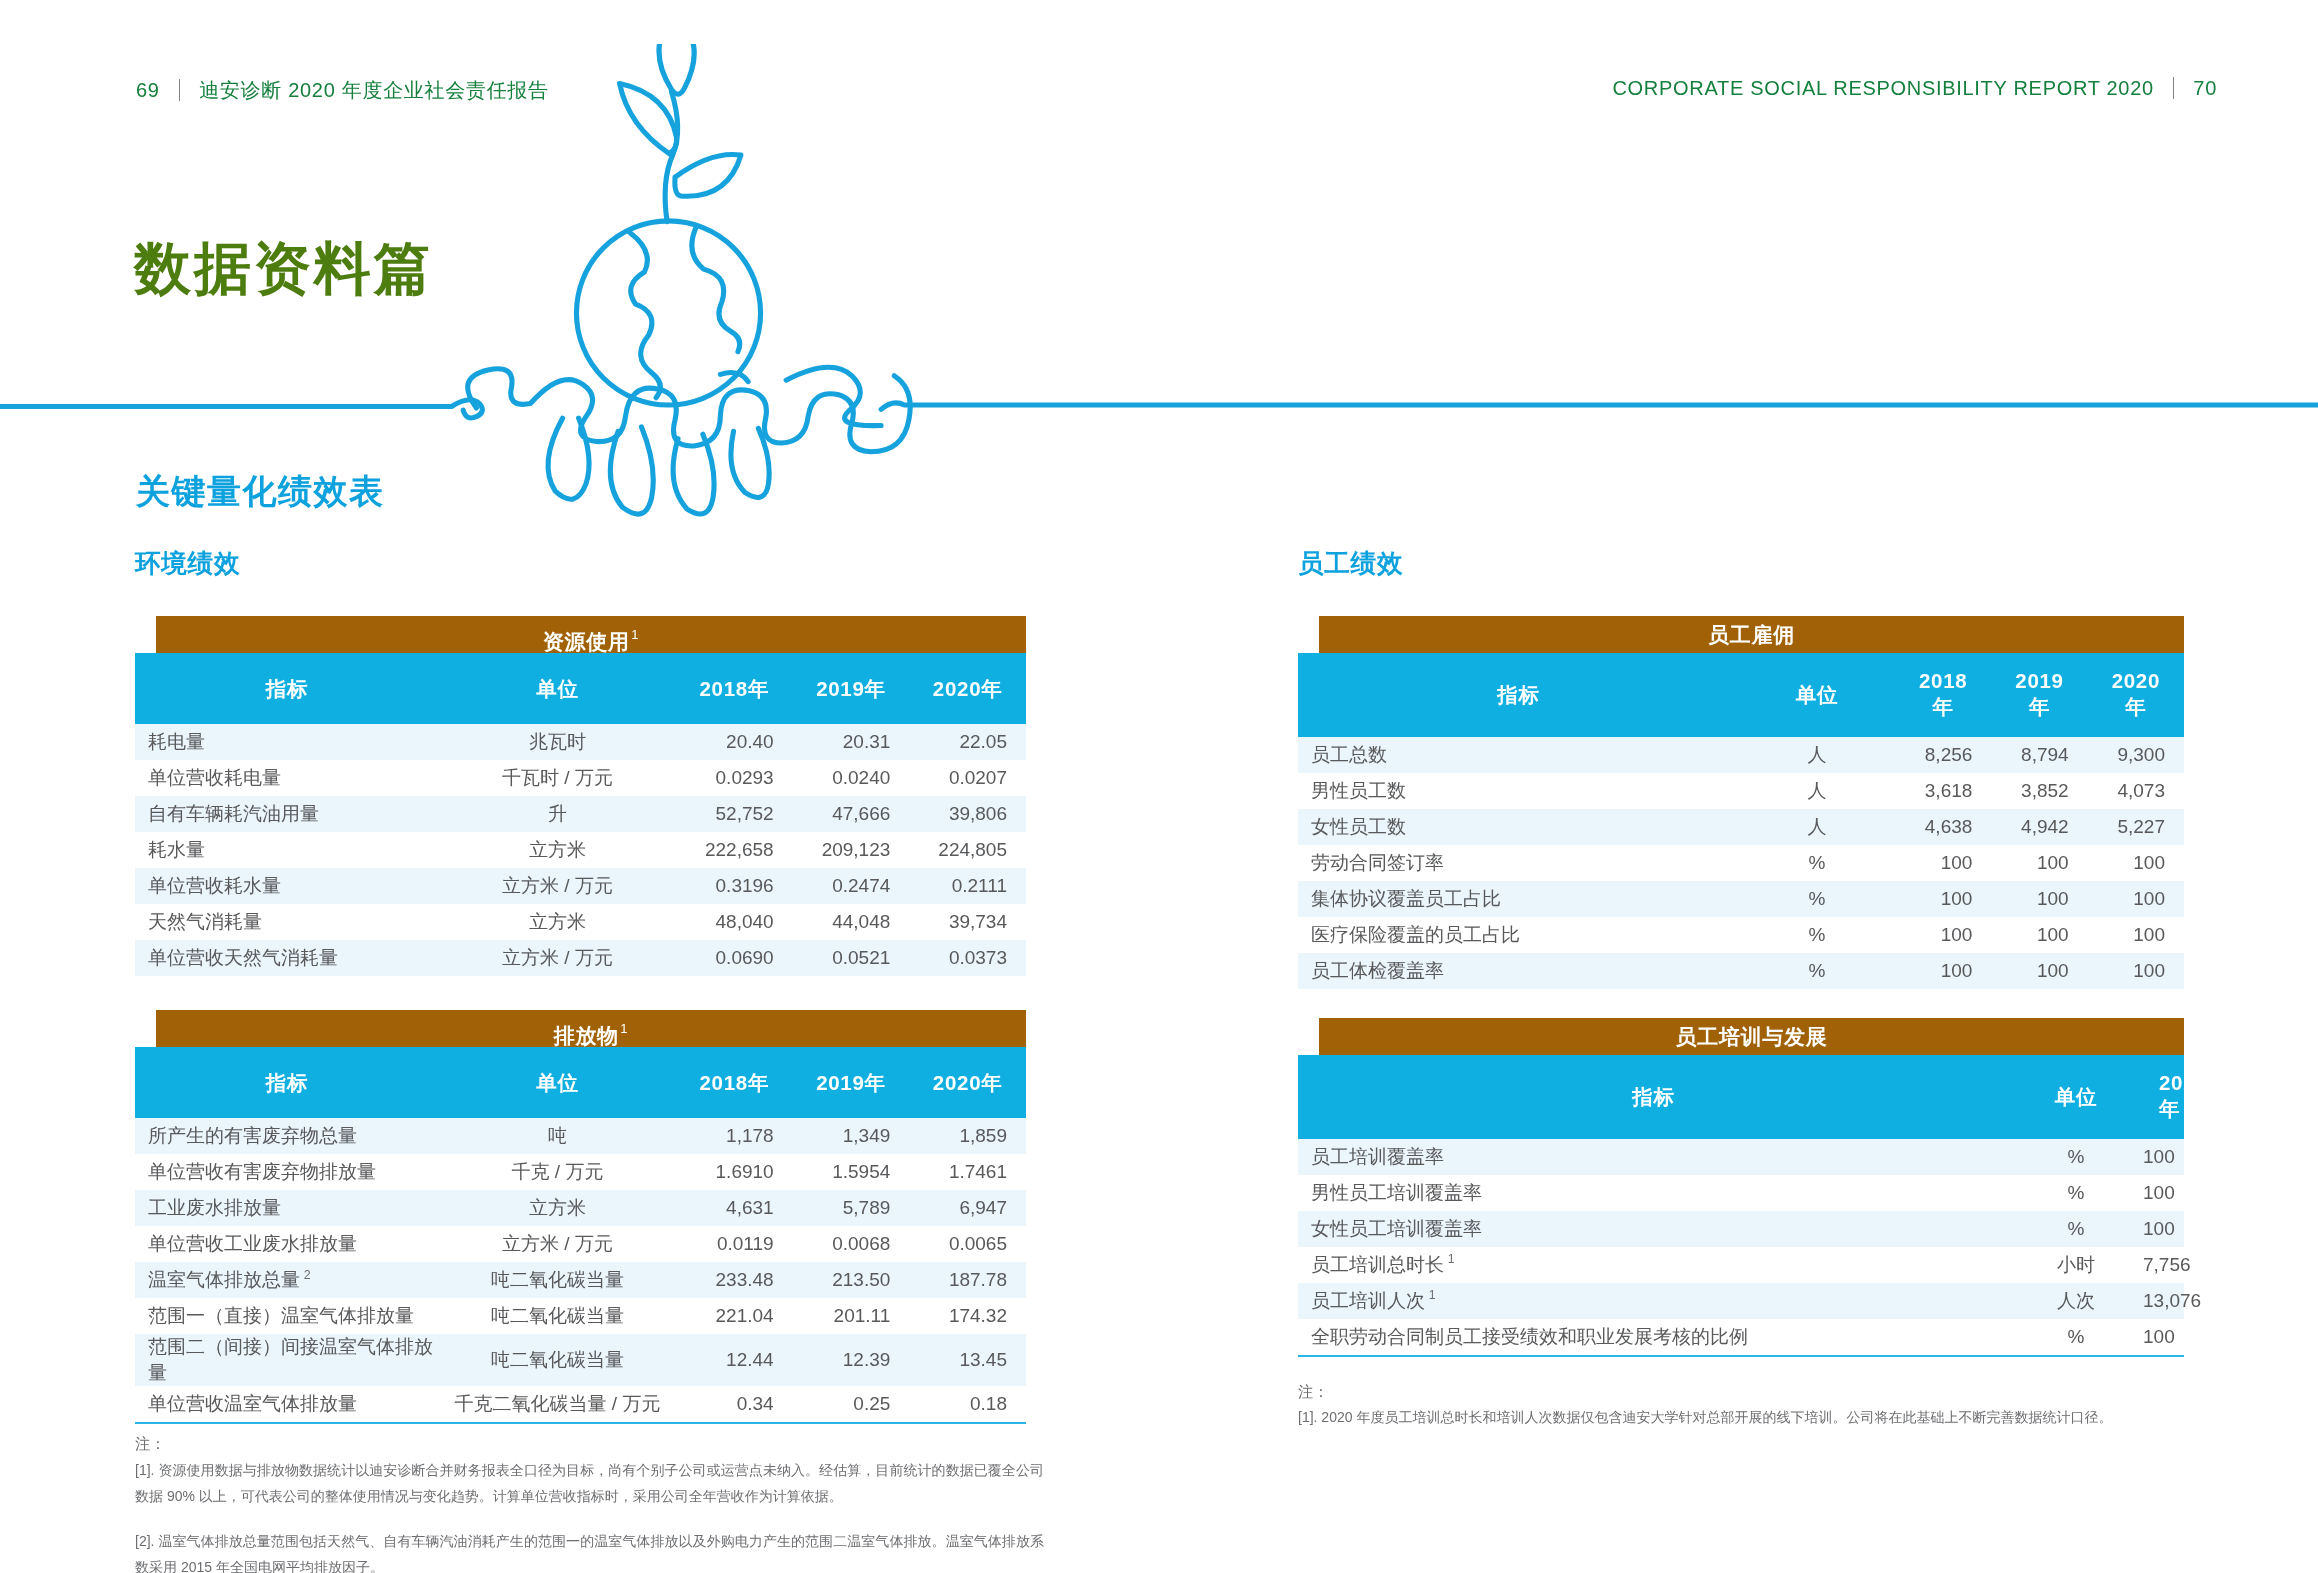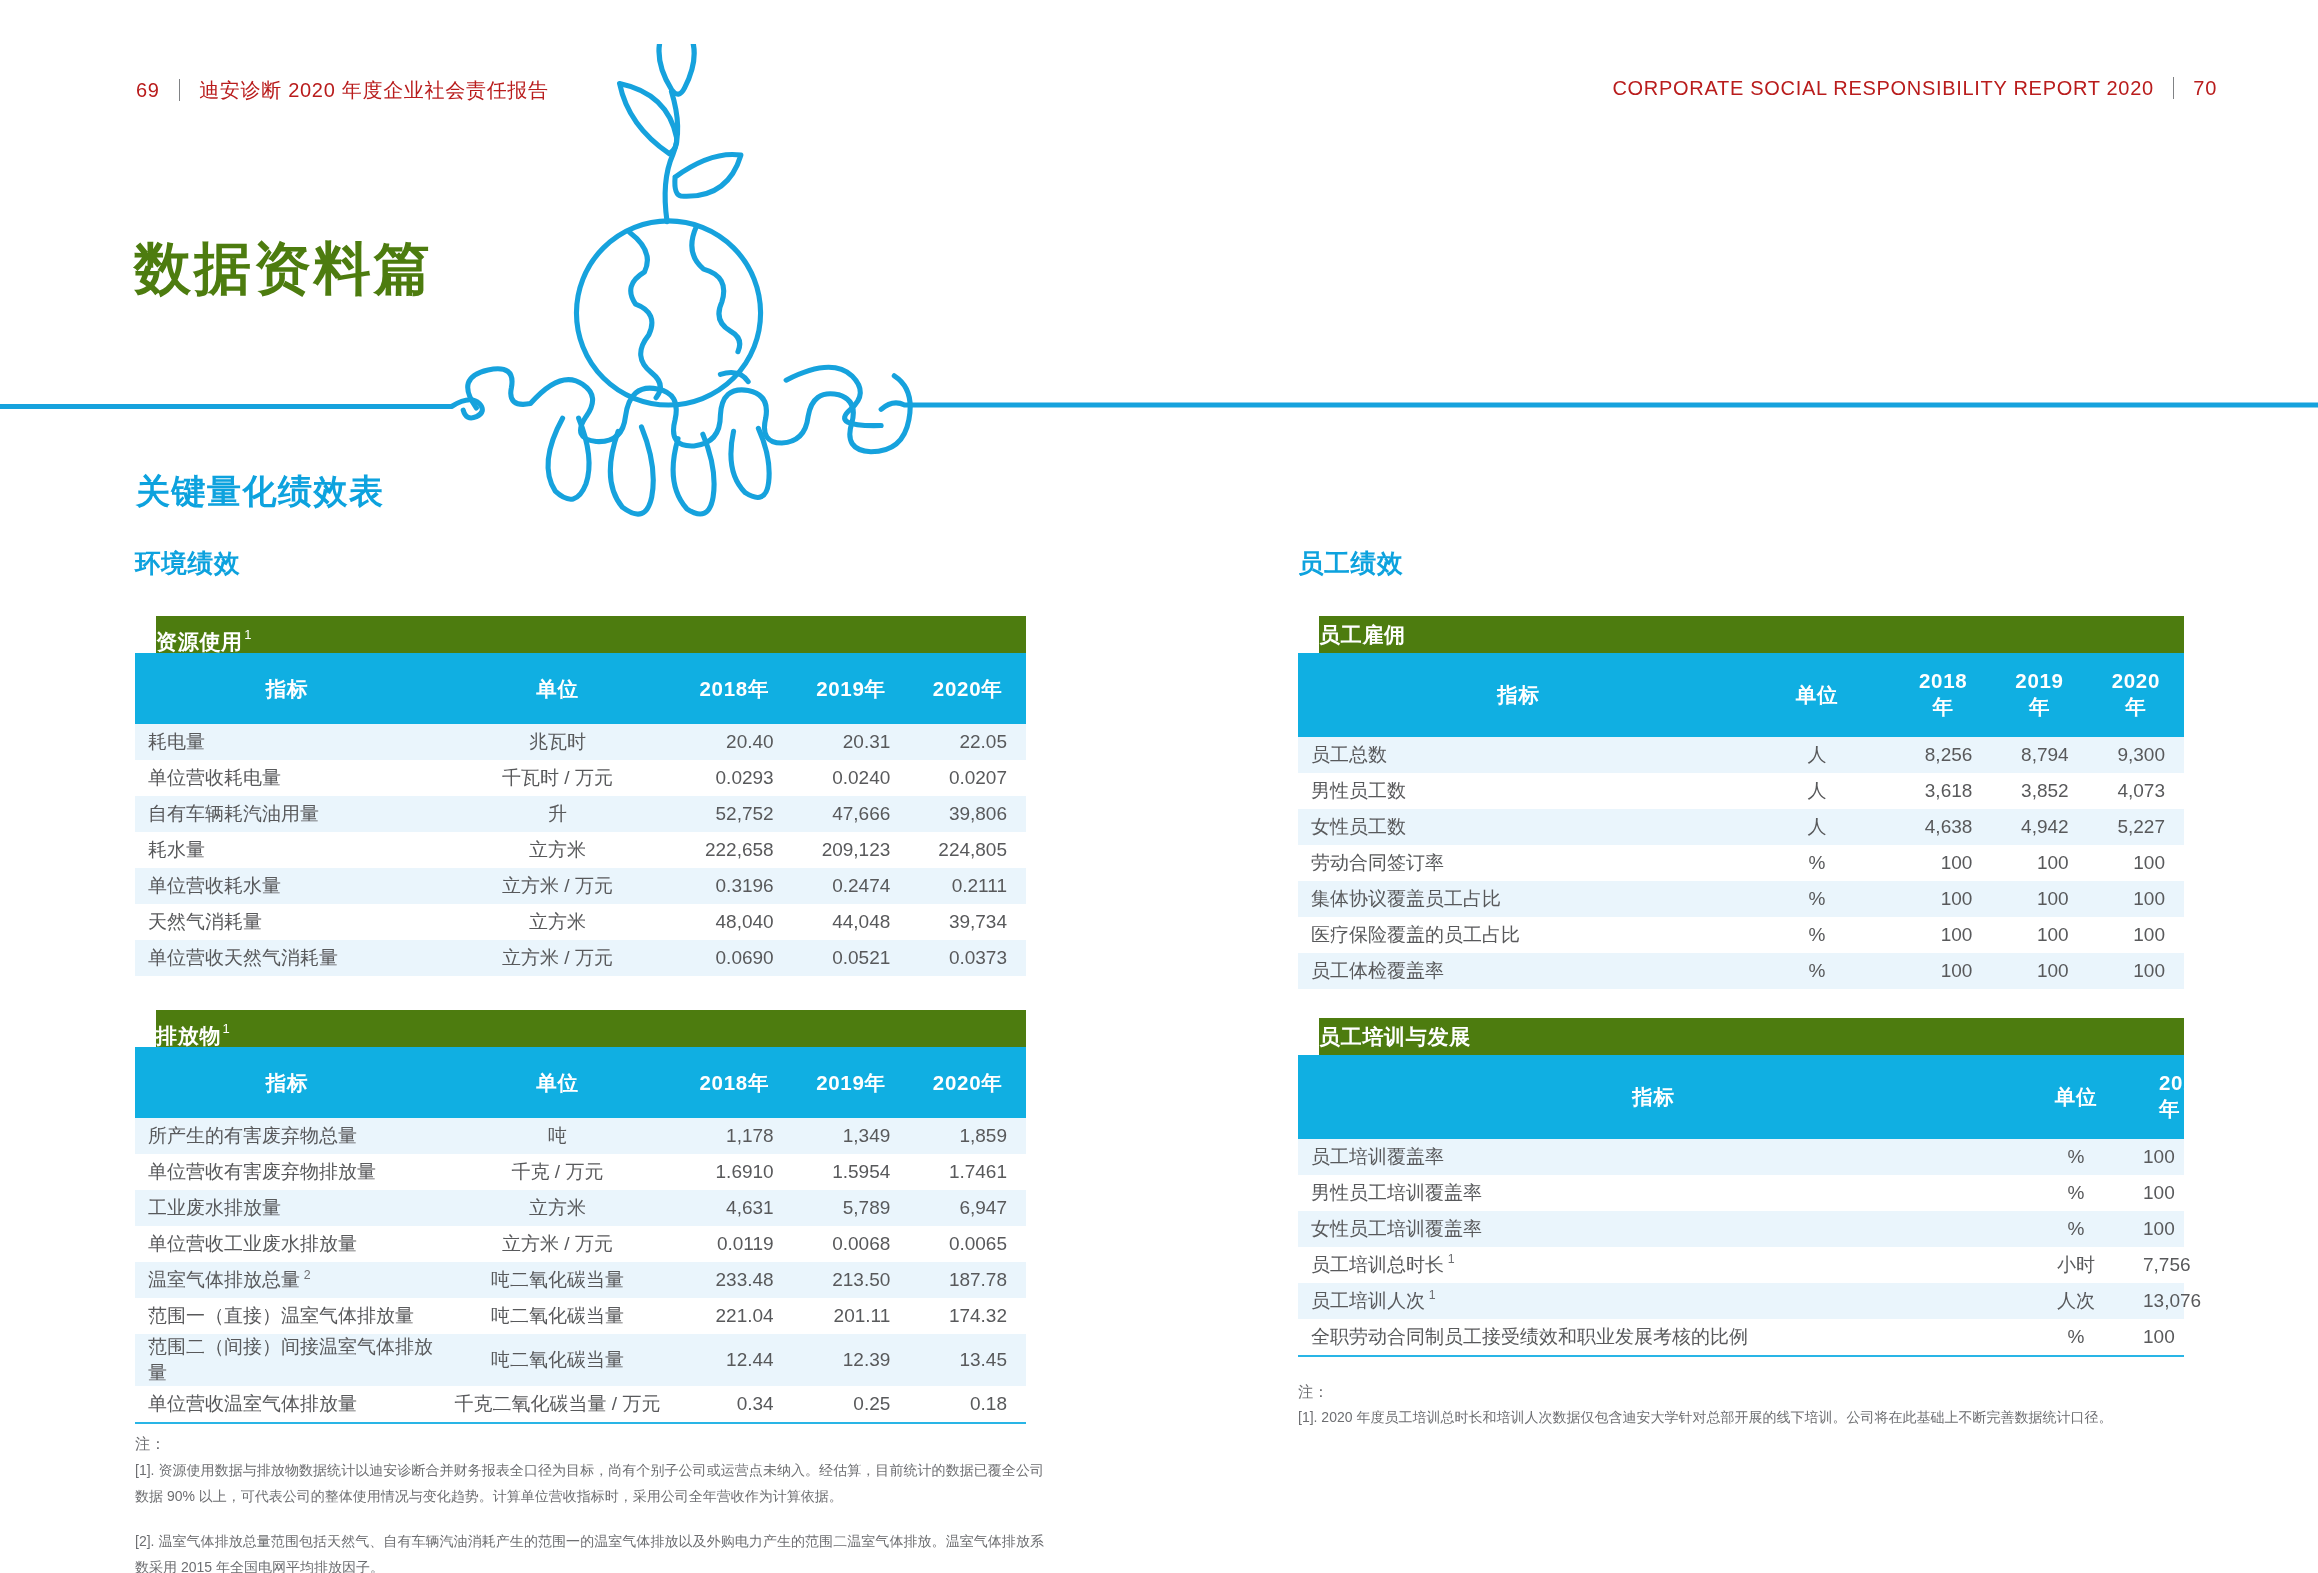--- a/index.html
+++ b/index.html
@@ -4,21 +4,21 @@
 <style>
   html,body{margin:0;padding:0;background:#ffffff;}
   body{
     width:2319px;height:1574px;position:relative;overflow:hidden;
     font-family:"Liberation Sans","DejaVu Sans",sans-serif;
     -webkit-font-smoothing:antialiased;
   }
   .page{position:absolute;inset:0;background:#ffffff;}
 
   
-  .hdr{position:absolute;top:77px;font-size:20px;color:#b91c1c;letter-spacing:0.7px;white-space:nowrap;}
+  .hdr{position:absolute;top:77px;font-size:20px;color:#15803d;letter-spacing:0.7px;white-space:nowrap;}
   .hdr-left{left:136px;}
   .hdr-right{right:102px;}
   .hdr .divider{display:inline-block;width:1.5px;height:22px;background:#808285;margin:0 19px;vertical-align:-4.4px;}
 
   
   .doc-title{position:absolute;left:134px;top:231px;font-size:57px;font-weight:700;color:#4d7c0f;letter-spacing:2.9px;}
   .kpi-title{position:absolute;left:136px;top:469px;font-size:34px;font-weight:600;color:#0da2de;letter-spacing:1.5px;}
 
   
   .illu{position:absolute;left:0;top:44px;width:2319px;height:497px;pointer-events:none;}
@@ -26,22 +26,22 @@
   
   .col{position:absolute;top:549px;}
   .col-left{left:135px;width:891px;}
   .col-right{left:1298px;width:886px;}
   .col-heading{font-size:25.6px;font-weight:700;color:#0da2de;line-height:29px;letter-spacing:0.7px;}
 
   
   .data-table{margin-top:38px;}
   .data-table.mt2{margin-top:34px;}
   .tbl-title{
-    height:37px;line-height:37px;background:#4d7c0f;color:#ffffff;
-    text-align:left;font-size:21px;font-weight:700;letter-spacing:0.7px;margin-left:21px;
+    height:37px;line-height:37px;background:#a16207;color:#ffffff;
+    text-align:center;font-size:21px;font-weight:700;letter-spacing:0.7px;margin-left:21px;
   }
   .tbl-title sup{font-size:13px;vertical-align:10.2px;margin-left:1.5px;font-weight:400;}
   .data-table table{border-collapse:collapse;width:100%;table-layout:fixed;}
   .data-table thead th{
     height:39px;background:#10afe2;color:#ffffff;font-size:20.5px;font-weight:700;
     text-align:center;letter-spacing:0.7px;padding:16px;
   }
   .data-table tbody td{height:36px;font-size:19px;color:#58595b;padding:0;}
   .data-table tbody tr:nth-child(odd){background:#eaf5fc;}
   .data-table tbody tr:nth-child(even){background:#ffffff;}

